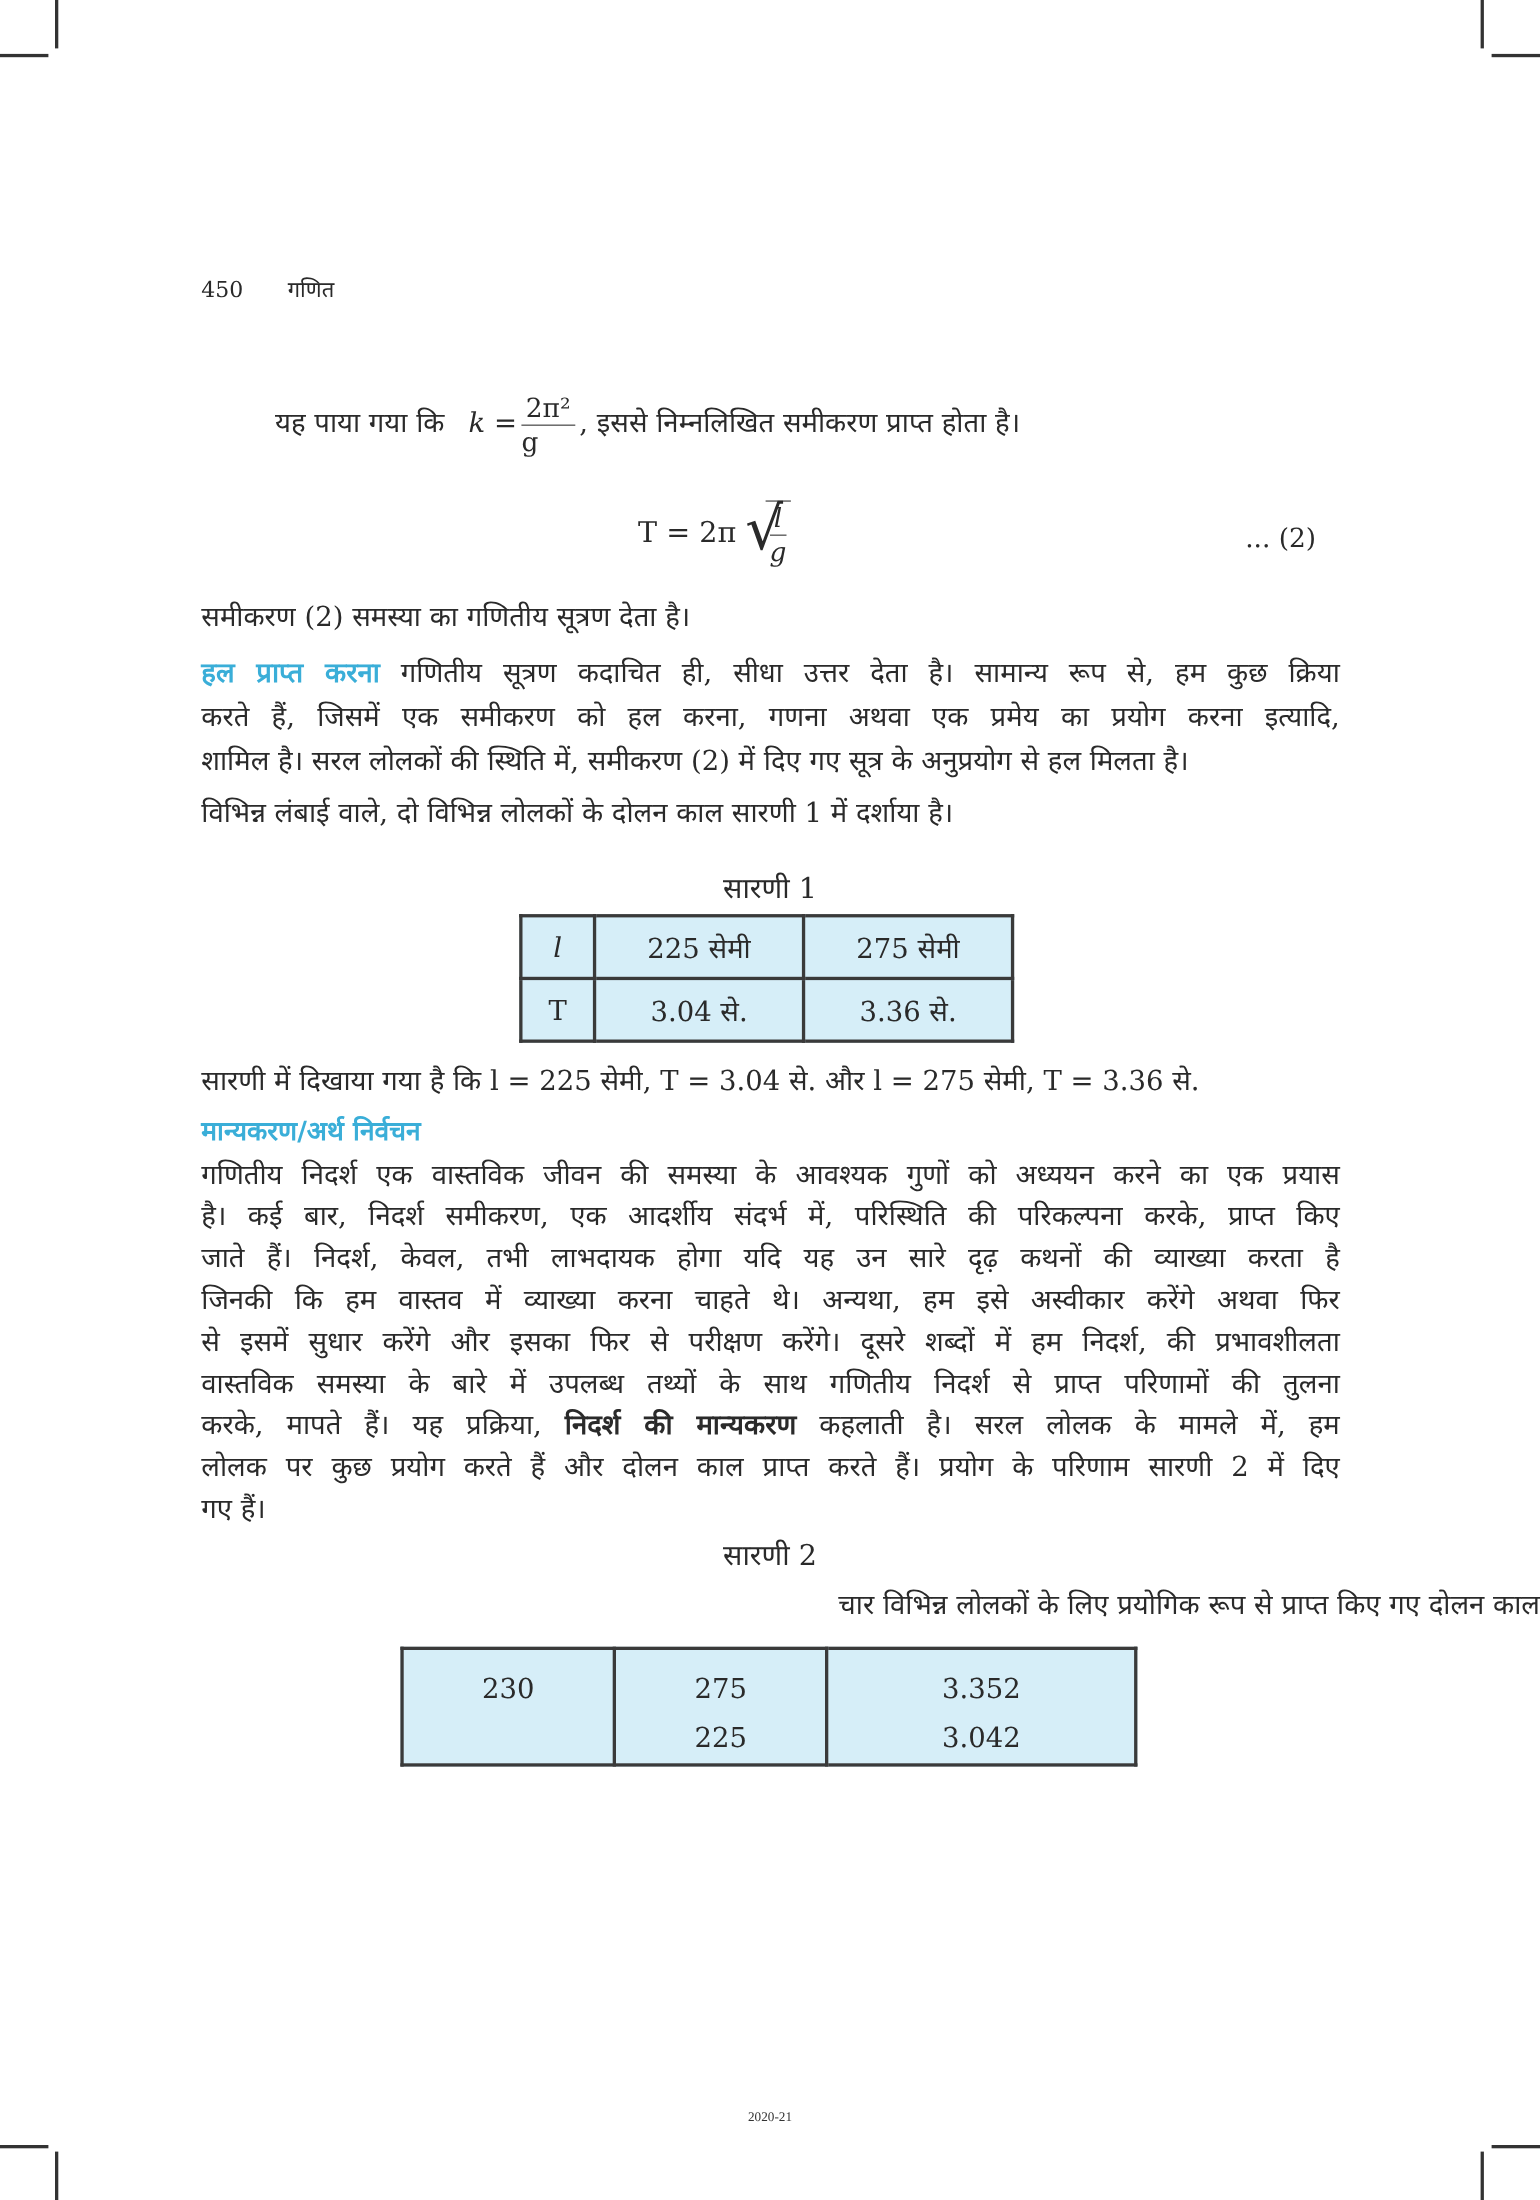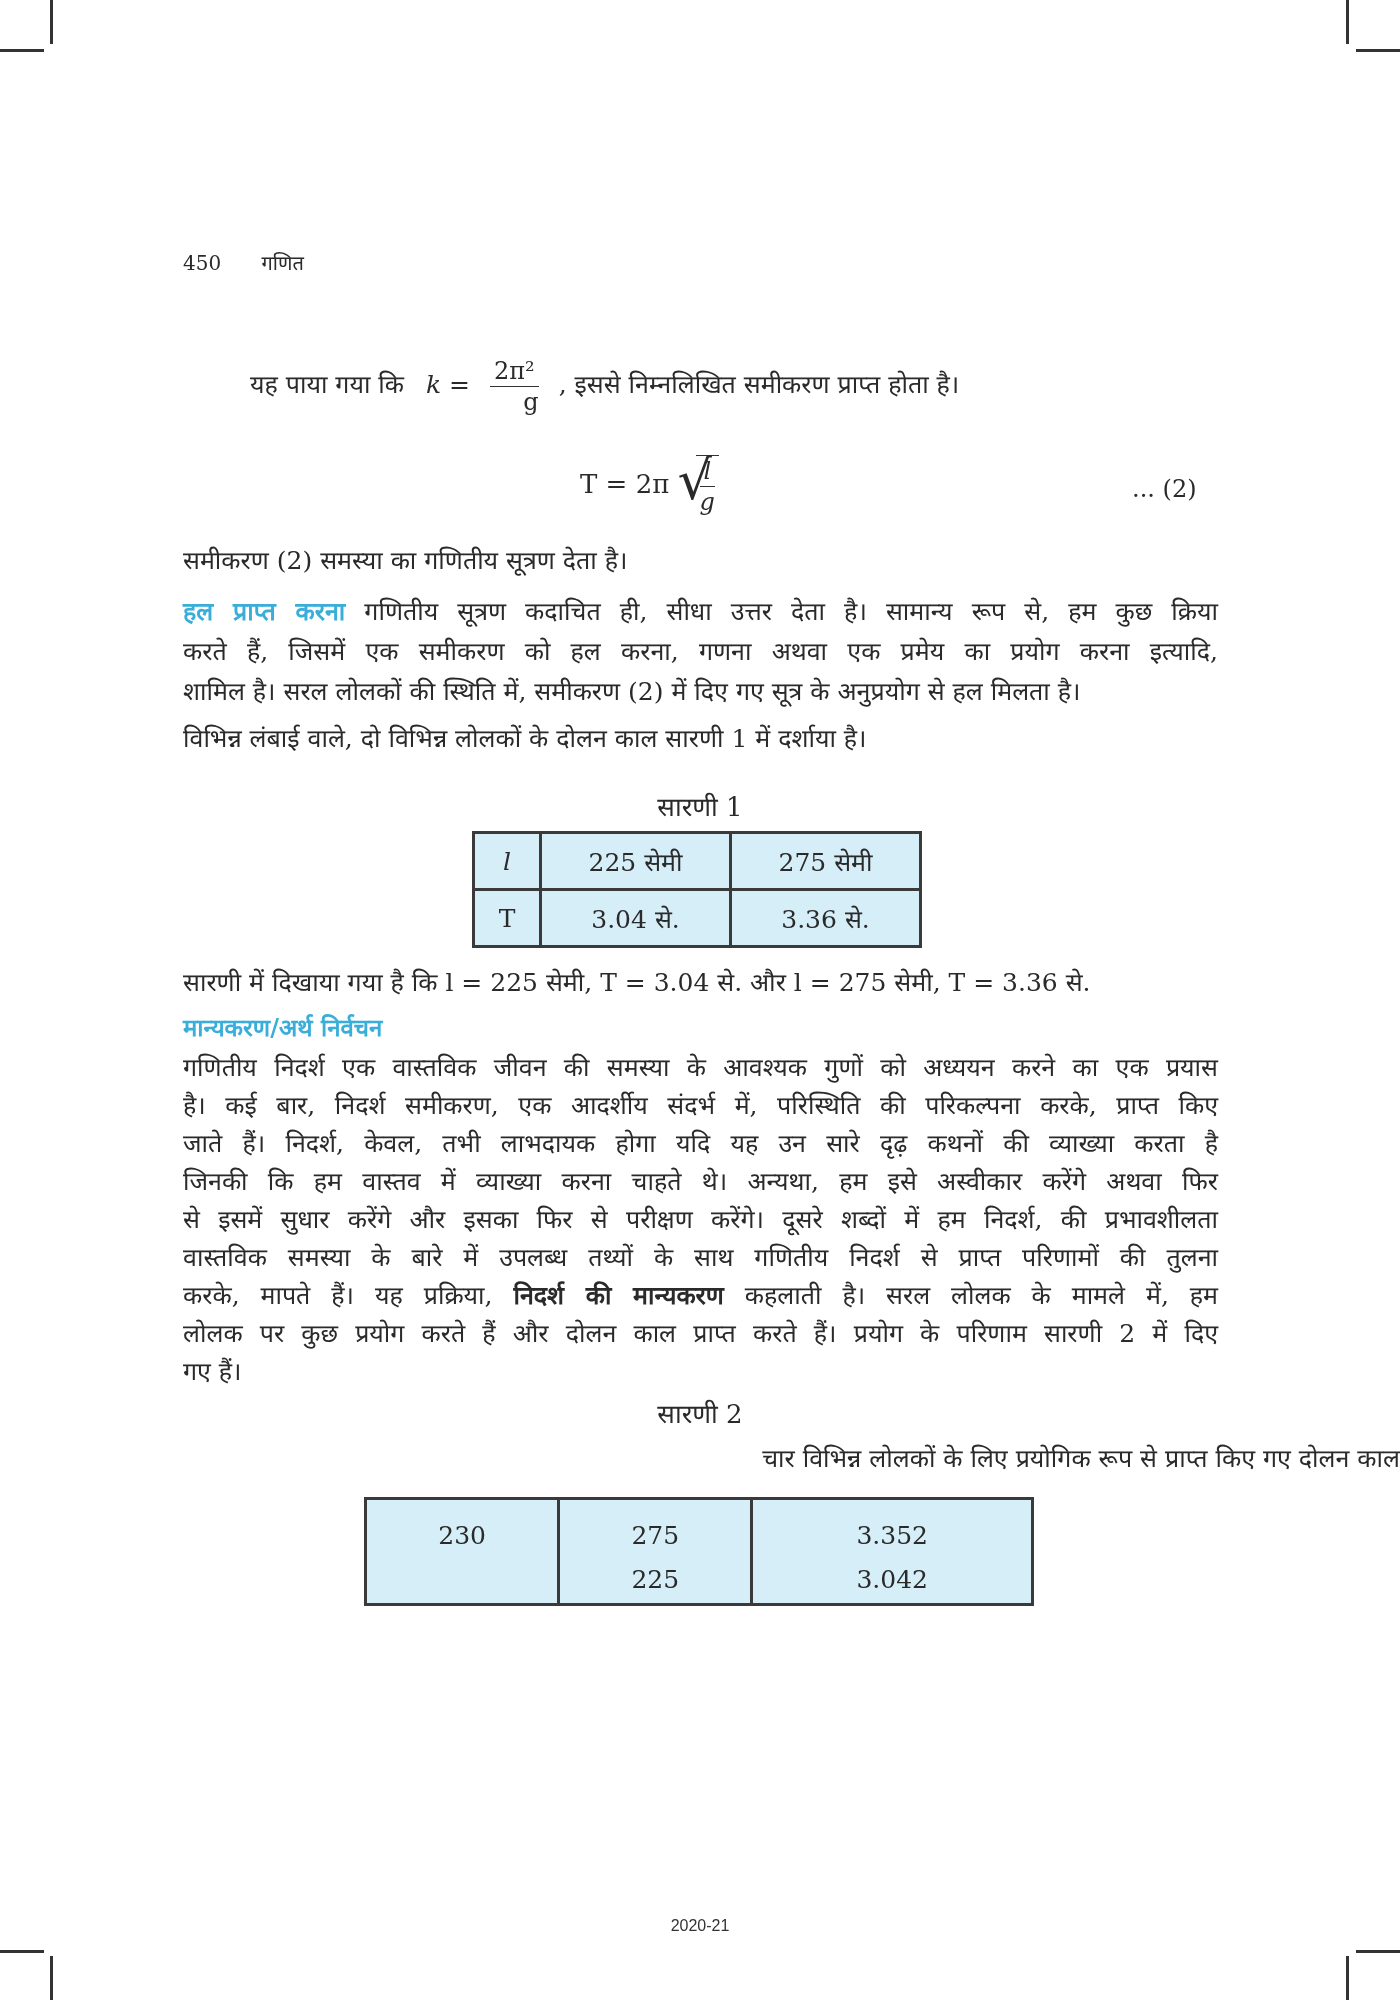--- a/index.html
+++ b/index.html
@@ -5,38 +5,38 @@
   html, body { margin:0; padding:0; }
   body { width:1400px; height:2000px; background:#ffffff; position:relative; overflow:hidden;
          font-family:"DejaVu Serif","Liberation Serif",serif; color:#2a2a2a; }
   .abs { position:absolute; }
   .crop { position:absolute; background:#333; }
   .pg-header { left:183px; top:249px; font-size:20px; }
   .pg-header .num { margin-right:34px; }
   .line { position:absolute; left:183px; width:1035px; font-size:25px; line-height:30px; white-space:nowrap; }
   .just { text-align:justify; text-align-last:justify; }
   .hl { color:#3aaed8; font-weight:bold; }
-  .frac { display:inline-block; vertical-align:middle; text-align:right; font-style:normal; margin:0 20px; }
+  .frac { display:inline-block; vertical-align:middle; text-align:left; font-style:normal; margin:0 4px; }
   .frac .n { display:block; border-bottom:1.5px solid #333; padding:0 4px; font-size:24px; line-height:30px; }
   .frac .d { display:block; font-size:24px; line-height:30px; }
   .it { font-style:italic; }
   .eq2 { left:580px; top:455px; font-size:26px; }
   .sqrt { display:inline-block; position:relative; padding-left:18px; vertical-align:middle; }
   .sqrt .rad { position:absolute; left:0; top:-4px; font-size:54px; line-height:60px; font-style:normal; }
   .sqrt .inner { display:inline-block; border-top:1.5px solid #333; padding:0 4px; text-align:center; }
   .sqrt .inner span { display:block; font-style:italic; font-size:24px; line-height:30px; }
   .sqrt .inner span.t { border-bottom:1.5px solid #333; }
   .eqnum { left:1132px; top:475px; font-size:24px; }
   .caption { position:absolute; font-weight:normal; font-size:26px; text-align:center; }
   table { border-collapse:collapse; position:absolute; background:#d6eef8; font-size:25px; }
   table td, table th { border:3px solid #3a3a3a; text-align:center; font-weight:normal; }
   .t1 td { height:52px; }
   .t2 th { height:48px; }
   .t2 td { vertical-align:top; padding-top:14px; line-height:44px; }
-  .footer { left:0; width:1400px; top:1917px; text-align:center; font-family:Liberation Sans, sans-serif; font-size:16px; color:#333; }
+  .footer { left:0; width:1400px; top:1917px; text-align:center; font-family:Liberation Serif, serif; font-size:12px; color:#333; }
 </style>
 </head>
 <body>
 
 <div class="crop" style="left:50px;top:0;width:3px;height:44px;"></div>
 <div class="crop" style="left:0;top:49px;width:44px;height:3px;"></div>
 <div class="crop" style="left:1346px;top:0;width:3px;height:44px;"></div>
 <div class="crop" style="left:1356px;top:49px;width:44px;height:3px;"></div>
 <div class="crop" style="left:50px;top:1956px;width:3px;height:44px;"></div>
 <div class="crop" style="left:0;top:1950px;width:44px;height:3px;"></div>

